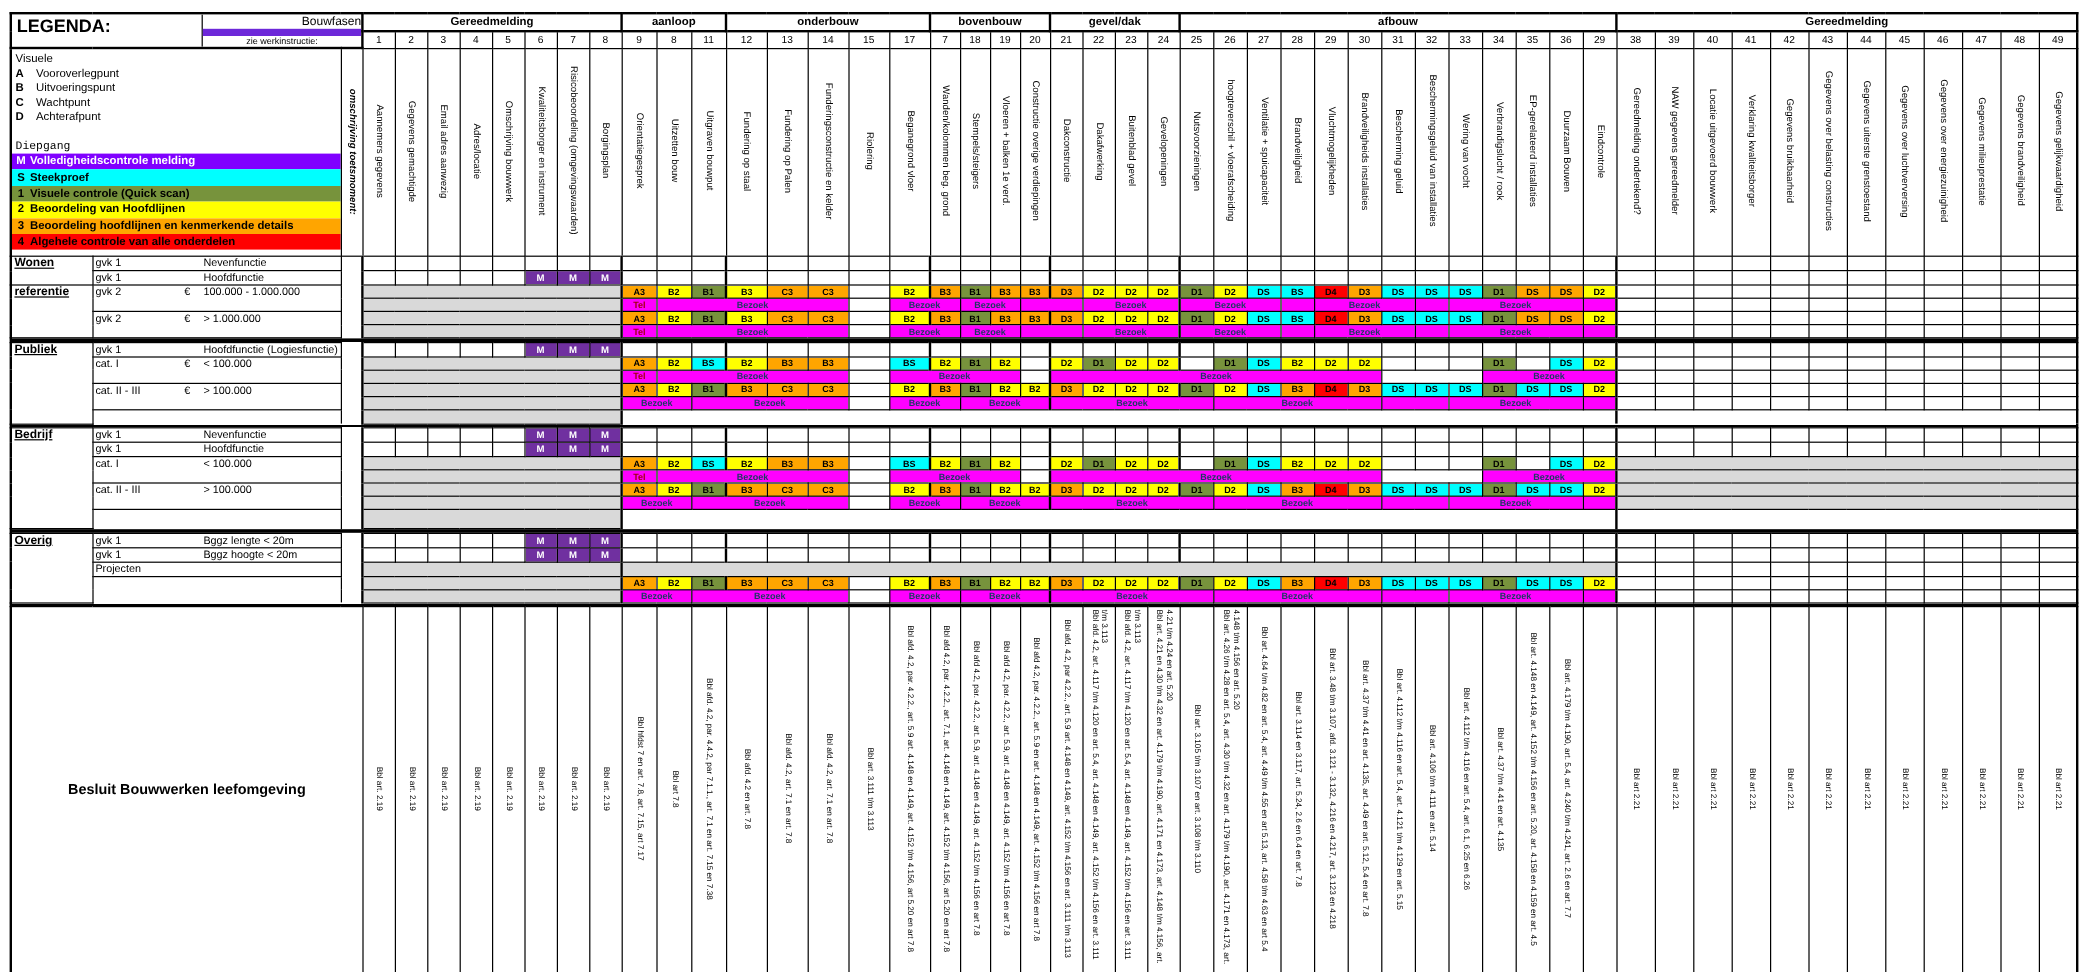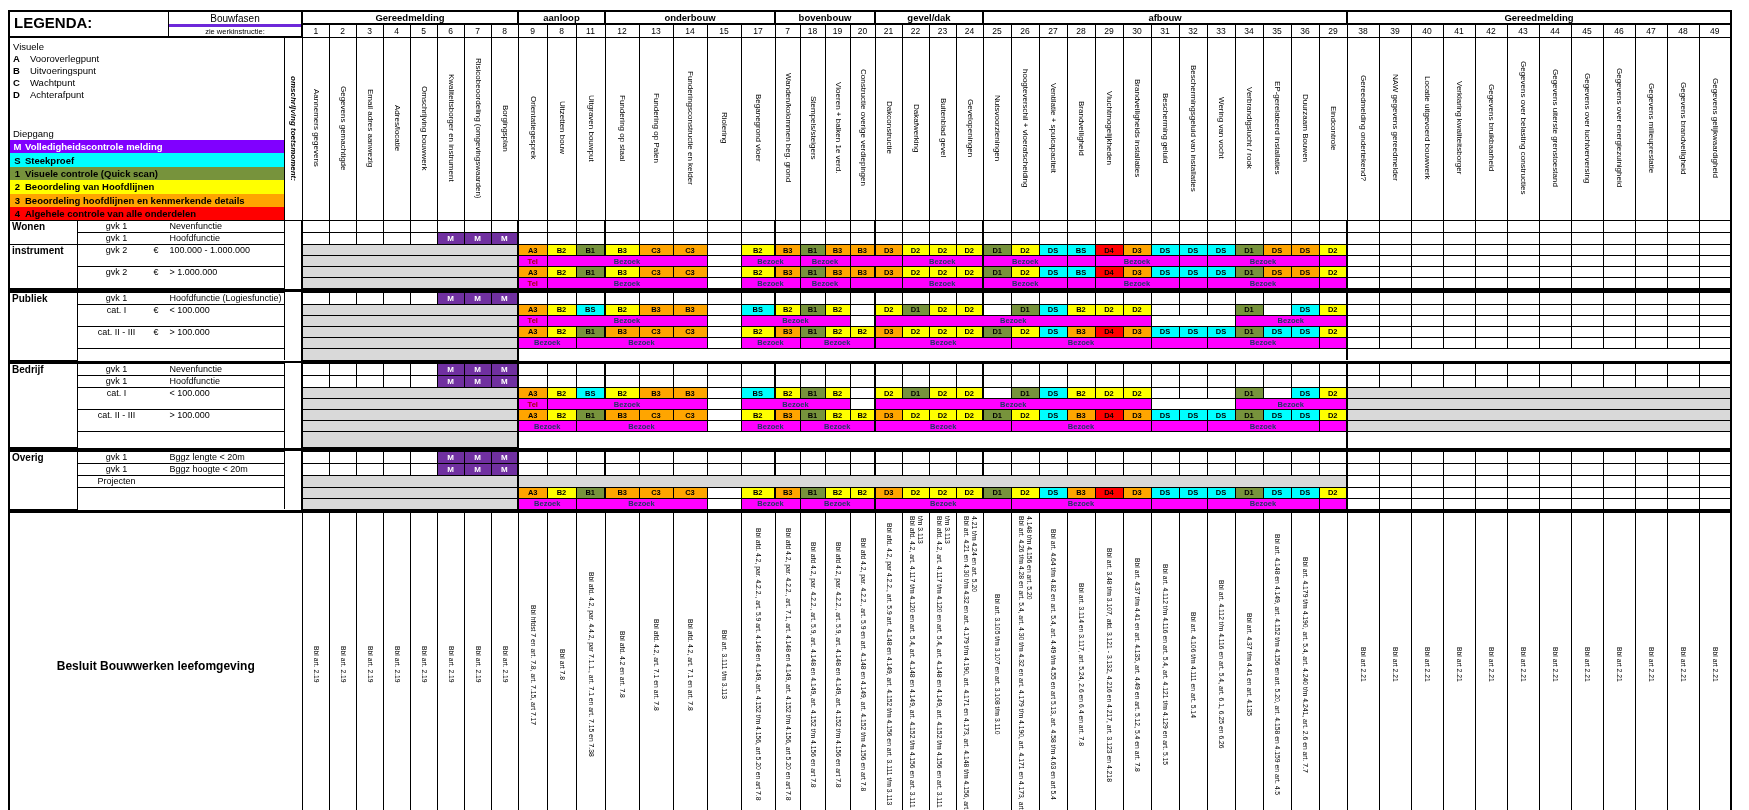--- a/index.html
+++ b/index.html
@@ -18,33 +18,33 @@
   .thickL{border-left:2px solid #000;}
   .num{border:1px solid #000;text-align:center;font-size:8.5px;background:#fff;}
   .phase{border:2px solid #000;text-align:center;font-weight:bold;font-size:9.5px;background:#fff;}
   .colhead{border:1px solid #000;text-align:center;vertical-align:middle;background:#fff;height:172px;}
   .vert{writing-mode:vertical-lr;display:inline-block;font-size:8px;line-height:1.08;max-height:166px;white-space:normal;text-align:left;}
   .omsHead .vert{font-style:italic;font-weight:bold;font-size:8px;}
   .legendBox{border:2px solid #000;vertical-align:top;background:#fff;}
   .lgFlex{display:flex;height:100%;align-items:stretch;}
   .lgTitle{flex:0 0 150px;font-weight:bold;font-size:15px;padding:2px 4px;border-right:1px solid #000;}
   .lgRight{flex:1;text-align:center;display:flex;flex-direction:column;justify-content:space-between;}
-  .lgRight .bf{font-size:10px;border-bottom:3px solid #6d28d9;padding-top:1px;}
+  .lgRight .bf{font-size:10px;border-bottom:6px solid #6d28d9;padding-top:1px;text-align:right;}
   .lgRight .wi{font-size:7.5px;}
   .legendContent{border:1px solid #000;vertical-align:top;background:#fff;}
   .tijT{font-size:9.5px;padding:3px 0 1px 3px;}
   .tijRow{display:flex;font-size:9.5px;padding:0 0 1px 3px;}
   .tijC{width:17px;font-weight:bold;}
-  .dg{margin-top:24px;}
+  .dg{margin-top:9px;font-family:Liberation Mono, monospace;}
   .legRow{display:flex;font-weight:bold;font-size:9.5px;height:13.4px;align-items:center;}
   .legC{width:15px;text-align:center;}
-  .sectA{border:1px solid #000;font-weight:bold;font-size:10px;vertical-align:top;padding:0 2px;background:#fff;}
+  .sectA{border:1px solid #000;font-weight:bold;font-size:10px;vertical-align:top;padding:0 2px;background:#fff;text-decoration:underline;}
   .subCell{border:1px solid #000;font-size:9px;vertical-align:top;background:#fff;}
   .subFlex{display:flex;line-height:11px;}
-  .subL{flex:0 0 74px;padding-left:2px;white-space:nowrap;text-align:center;}
+  .subL{flex:0 0 74px;padding-left:2px;white-space:nowrap;}
   .euroL{flex:0 0 16px;}
   .descL{flex:1;white-space:nowrap;}
   .subB{border-right:1px solid #000;background:#fff;}
   .colC{border-left:1px solid #000;border-right:1px solid #000;background:#fff;}
   .refCell{border:1px solid #000;text-align:center;vertical-align:middle;background:#fff;}
   .refCell .vert{font-size:6.8px;line-height:1.18;max-height:298px;}
   .btmTitle{border:1px solid #000;text-align:center;vertical-align:middle;font-weight:bold;font-size:12px;background:#fff;}
   tr.sep{height:2.5px;}
   tr.sep td{background:#000;height:2.5px;line-height:2.5px;}
 </style>
@@ -386,21 +386,21 @@
           <td class="b"></td>
           <td class="b"></td>
           <td class="b"></td>
           <td class="b"></td>
           <td class="b"></td>
           <td class="b"></td>
           <td class="b"></td>
           <td class="b"></td>
         </tr>
         <tr style="height: 11px;">
-          <td class="sectA" rowspan="4">instrument</td>
+          <td class="sectA" rowspan="4">referentie</td>
           <td class="subCell" rowspan="2">
             <div class="subFlex">
               <span class="subL">gvk 2</span>
               <span class="euroL">€</span>
               <span class="descL">100.000 -  1.000.000</span>
             </div>
           </td>
           <td class="colC"></td>
           <td class="gray thickL" colspan="8"></td>
           <td class="code thickL" style="background: rgb(255, 165, 0);">A3</td>

